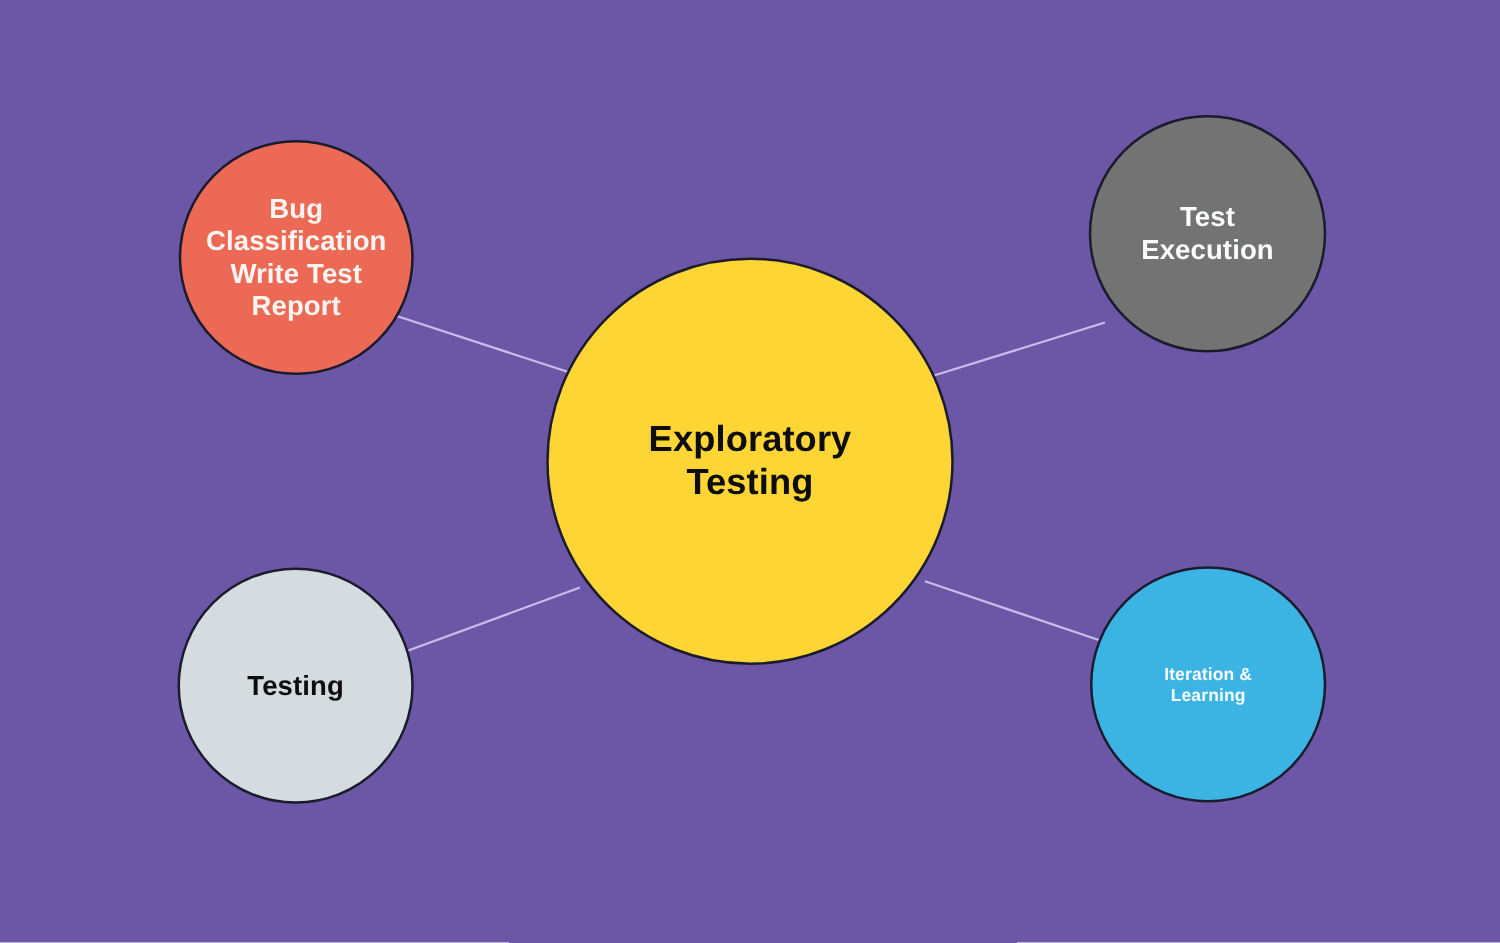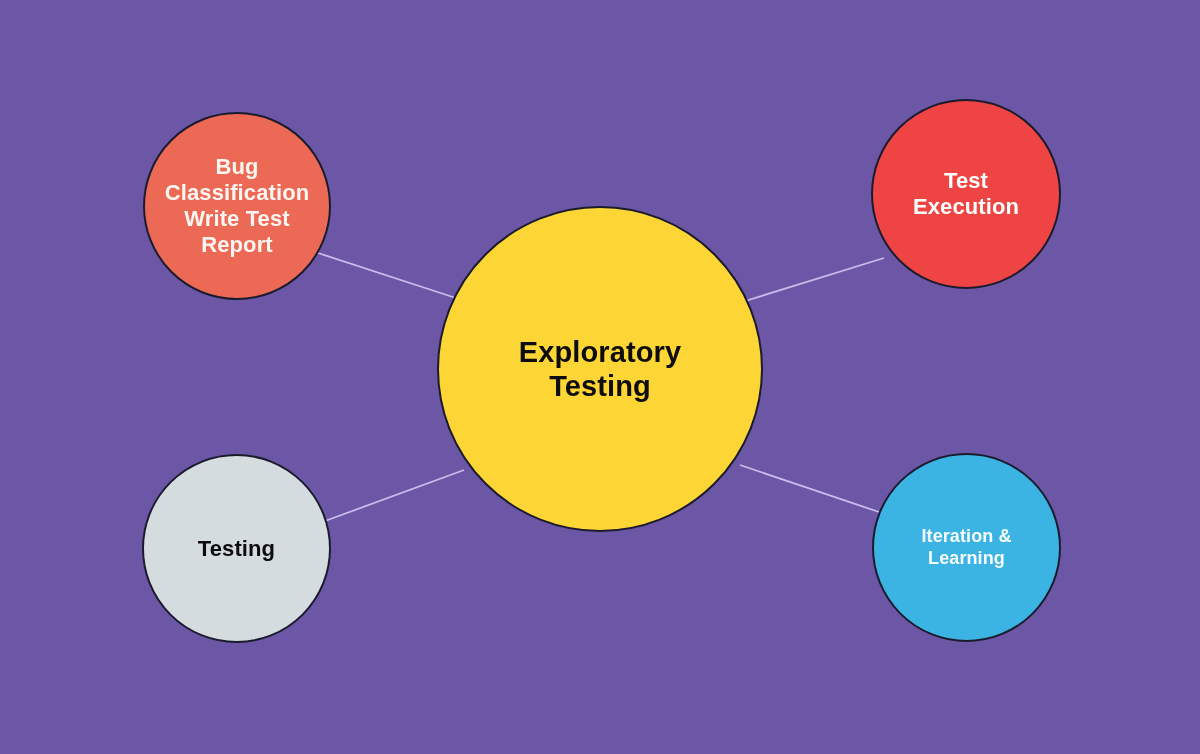--- a/index.html
+++ b/index.html
@@ -62,24 +62,24 @@
     height: 188px;
     background: #EC6A55;
   }
   #node-bug-classification .node-label {
     color: #FBF6F2;
     font-size: 22px;
     font-weight: bold;
   }
   #node-test-execution {
     left: 871px;
-    top: 99px;
+    top: 92px;
     width: 190px;
     height: 190px;
-    background: #ef4444;
+    background: #737373;
   }
   #node-test-execution .node-label {
     color: #FBFFFC;
     font-size: 22px;
     font-weight: bold;
   }
   #node-report {
     left: 142px;
     top: 454px;
     width: 189px;
@@ -93,21 +93,21 @@
   }
   #node-iteration-learning {
     left: 872px;
     top: 453px;
     width: 189px;
     height: 189px;
     background: #3CB4E3;
   }
   #node-iteration-learning .node-label {
     color: #F6FCFF;
-    font-size: 18px;
+    font-size: 14px;
     font-weight: bold;
   }
 </style>
 </head>
 <body>
 
 <div id="canvas">
 
   <svg id="edge-layer" viewBox="0 0 1200 754" xmlns="http://www.w3.org/2000/svg">
     <line x1="318" y1="253" x2="462" y2="300" stroke="#C9BCEB" stroke-width="1.8"></line>

